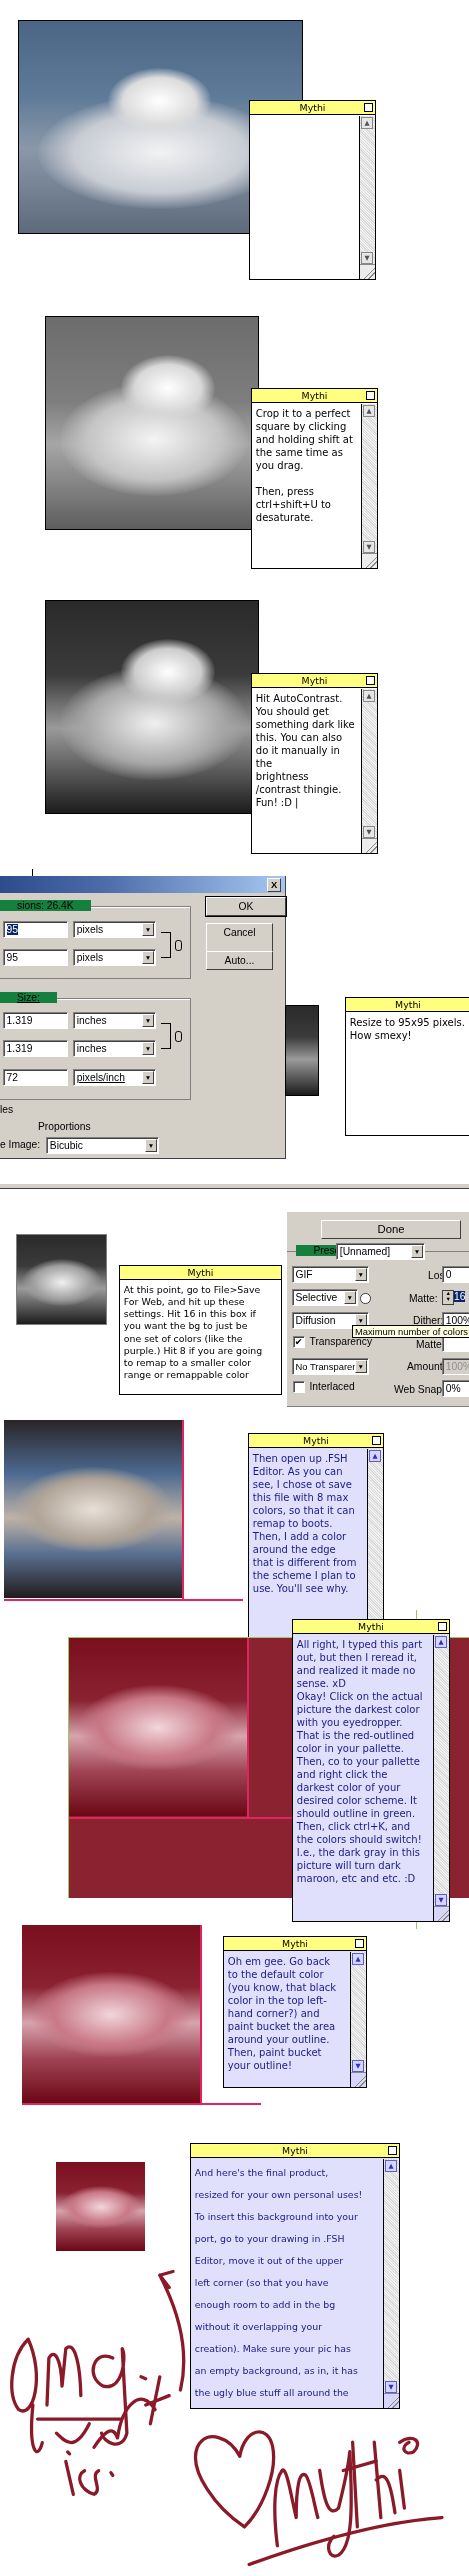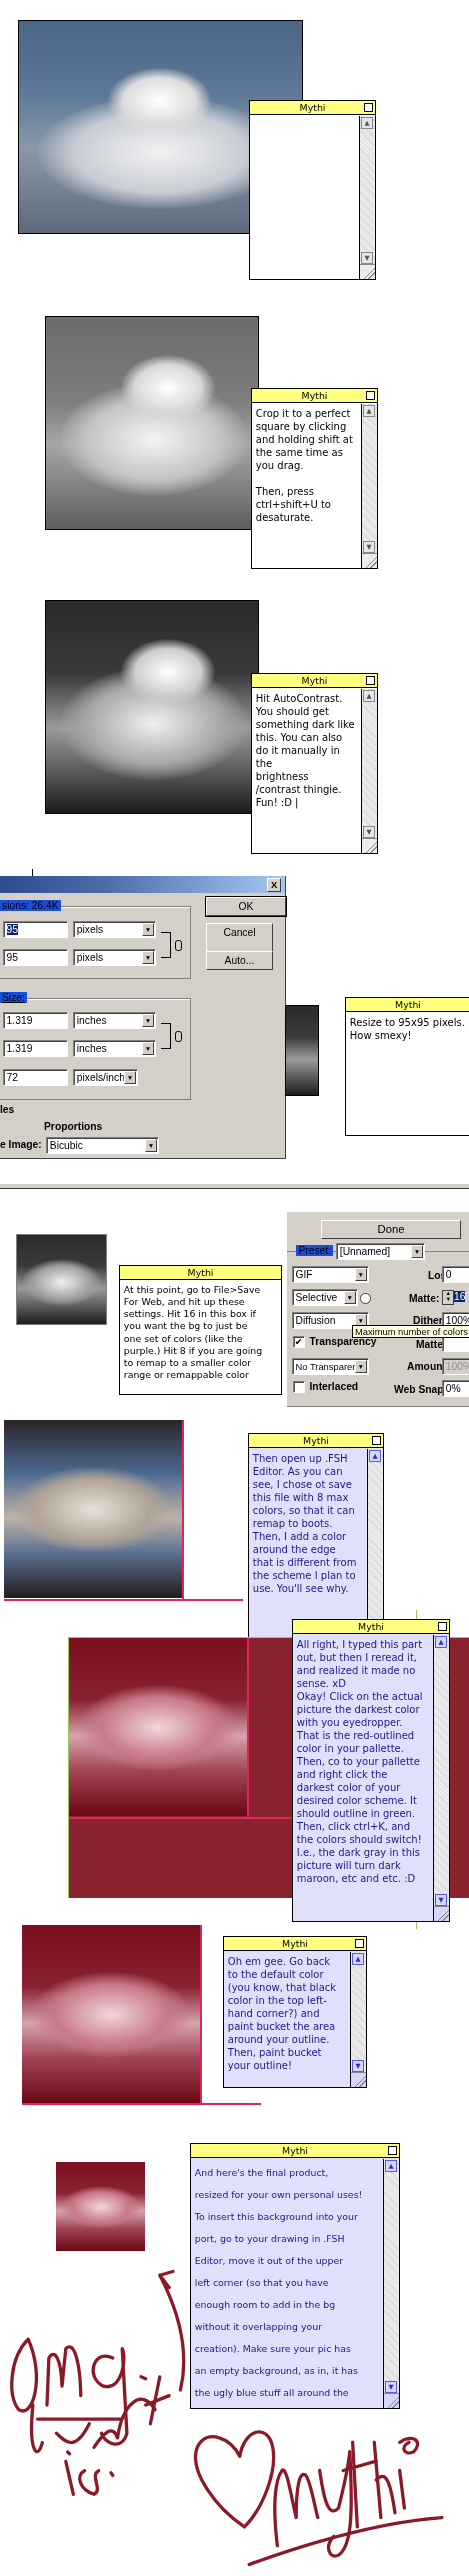--- a/index.html
+++ b/index.html
@@ -37,22 +37,22 @@
   .titlebar { position:absolute; left:0; right:0; top:0; height:17px; background:linear-gradient(90deg,#2c4c8c 0%,#4a6aa8 35%,#7c9cd0 70%,#a6c8f0 100%); }
   .xbtn { position:absolute; right:3.8px; top:1.9px; width:12.2px; height:12.2px; background:#d4d0c8; border:0.9px solid; border-color:#fff #404040 #404040 #fff; font-size:9.4px; font-weight:bold; line-height:11.3px; text-align:center; }
   .btn { position:absolute; background:#d4d0c8; border:0.9px solid; border-color:#fff #404040 #404040 #fff; text-align:center; font-size:10.3px; line-height:17px; box-sizing:border-box; }
   .btn.default { outline:0.9px solid #000; }
   .field { position:absolute; background:#fff; border:0.9px solid; border-color:#808080 #fff #fff #808080; box-shadow:inset 0.9px 0.9px 0 #404040; box-sizing:border-box; padding-left:2.8px; font-size:10.3px; line-height:15px; }
   .field.sel span { background:#0a246a; color:#fff; }
   .field.disabled { background:#d4d0c8; color:#909090; }
   .combo { position:absolute; background:#fff; border:0.9px solid; border-color:#808080 #fff #fff #808080; box-shadow:inset 0.9px 0.9px 0 #404040; box-sizing:border-box; padding-left:2.8px; font-size:10.3px; line-height:15px; }
   .combo .arr { position:absolute; right:0.9px; top:0.9px; width:12.2px; bottom:0.9px; background:#d4d0c8; border:0.9px solid; border-color:#fff #404040 #404040 #fff; box-sizing:border-box; font-size:6.6px; line-height:11.3px; text-align:center; }
   .group { position:absolute; border:0.9px solid #808080; box-shadow:0.9px 0.9px 0 #fff inset; }
-  .group-label { position:absolute; background:#1d4ed8; padding:0 2px; font-size:10.3px; }
-  .label { position:absolute; font-size:10.3px; white-space:nowrap;font-weight:bold; }
+  .group-label { position:absolute; background:#15803d; padding:0 17px; font-size:10.3px; }
+  .label { position:absolute; font-size:10.3px; white-space:nowrap; }
   .link { position:absolute; width:9.4px; border:1.9px solid #000; border-left:none; }
   .chain { position:absolute; width:4.7px; height:9.4px; border:0.9px solid #000; border-radius:2.8px; }
   .check { position:absolute; width:10.3px; height:10.3px; background:#fff; border:0.9px solid; border-color:#808080 #fff #fff #808080; box-shadow:inset 0.9px 0.9px 0 #404040; font-size:9.4px; line-height:9.4px; text-align:center; }
   .tooltip { position:absolute; background:#ffffe1; border:0.9px solid #000; font-size:9.4px; line-height:11.3px; padding:0 1.9px; white-space:nowrap; }
   .spin { position:absolute; width:10.3px; height:13px; border:0.9px solid #404040; background:#d4d0c8; font-size:5.6px; line-height:5.6px; text-align:center; }
 
   .border-line { position:absolute; background:#e0245e; }
   .maroon-panel { position:absolute; background:#8a2230; }
   .green-line { position:absolute; background:#9cc864; }
 
@@ -135,24 +135,24 @@
 
   <div class="group" style="left:-1.9px;top:122px;width:191px;height:100px;"></div>
   <div class="group-label" style="left:0;top:116px;text-decoration:underline;">Size:</div>
   <div class="field" style="left:2.8px;top:136px;width:65px;height:17px;"><span>1.319</span></div>
   <div class="combo" style="left:73px;top:136px;width:83px;height:17px;"><span>inches</span><span class="arr">▼</span></div>
   <div class="field" style="left:2.8px;top:164px;width:65px;height:17px;"><span>1.319</span></div>
   <div class="combo" style="left:73px;top:164px;width:83px;height:17px;"><span>inches</span><span class="arr">▼</span></div>
   <div class="link" style="left:161px;top:147px;height:24.4px;"></div>
   <div class="chain" style="left:175px;top:155px;"></div>
   <div class="field" style="left:2.8px;top:193px;width:65px;height:17px;"><span>72</span></div>
-  <div class="combo" style="left:73px;top:193px;width:65px;height:17px;"><span>pixels/inch</span><span class="arr">▼</span></div>
+  <div class="combo" style="left:73px;top:193px;width:83px;height:17px;text-decoration:underline;"><span>pixels/inch</span><span class="arr">▼</span></div>
 
   <div class="label" style="left:0;top:228px;">les</div>
-  <div class="label" style="left:12px;top:245px;padding-left:32px;">Proportions</div>
+  <div class="label" style="left:6px;top:245px;padding-left:32px;">Proportions</div>
   <div class="label" style="left:0;top:263px;">e Image:</div>
   <div class="combo" style="left:46px;top:261px;width:113px;height:17px;"><span>Bicubic</span><span class="arr">▼</span></div>
 
   <div class="btn default" style="left:206px;top:20.7px;width:80px;height:19px;">OK</div>
   <div class="btn" style="left:206px;top:47px;width:67px;height:34px;">Cancel</div>
   <div class="btn" style="left:206px;top:75px;width:67px;height:19px;">Auto...</div>
 </div>
 <div class="photo dark-photo" style="left:285px;top:1005px;width:32px;height:89px;"></div>
 <div class="note" style="left:345px;top:997px;width:125px;height:139px;border-right:none;">
   <div class="title"><span>Mythi</span></div>

